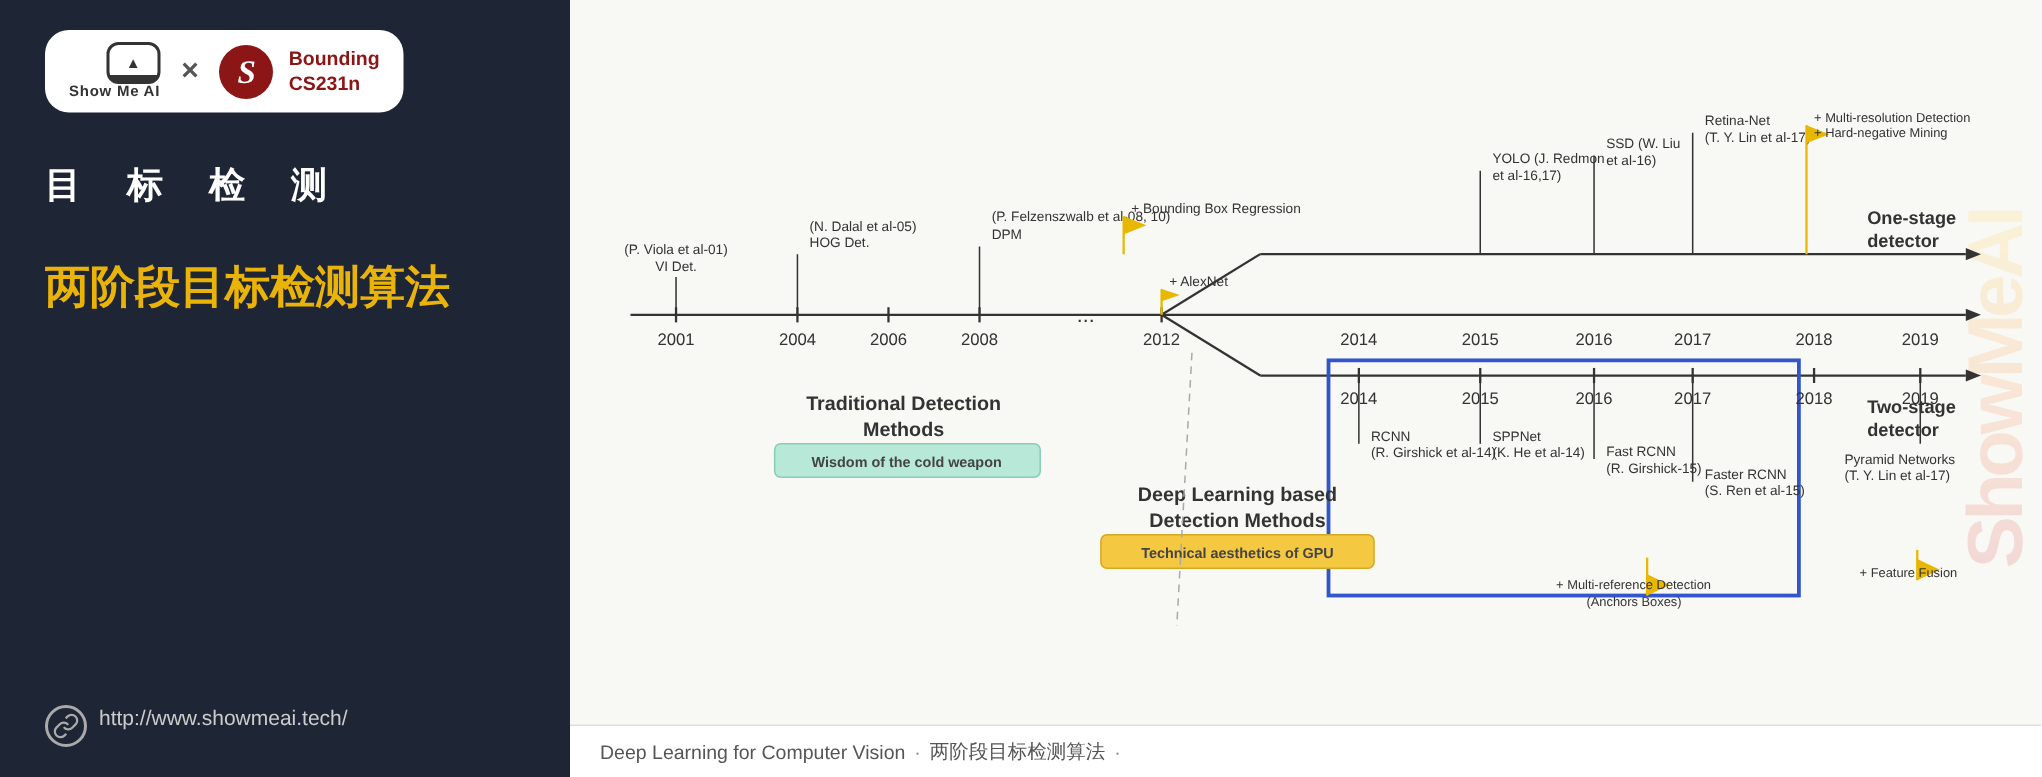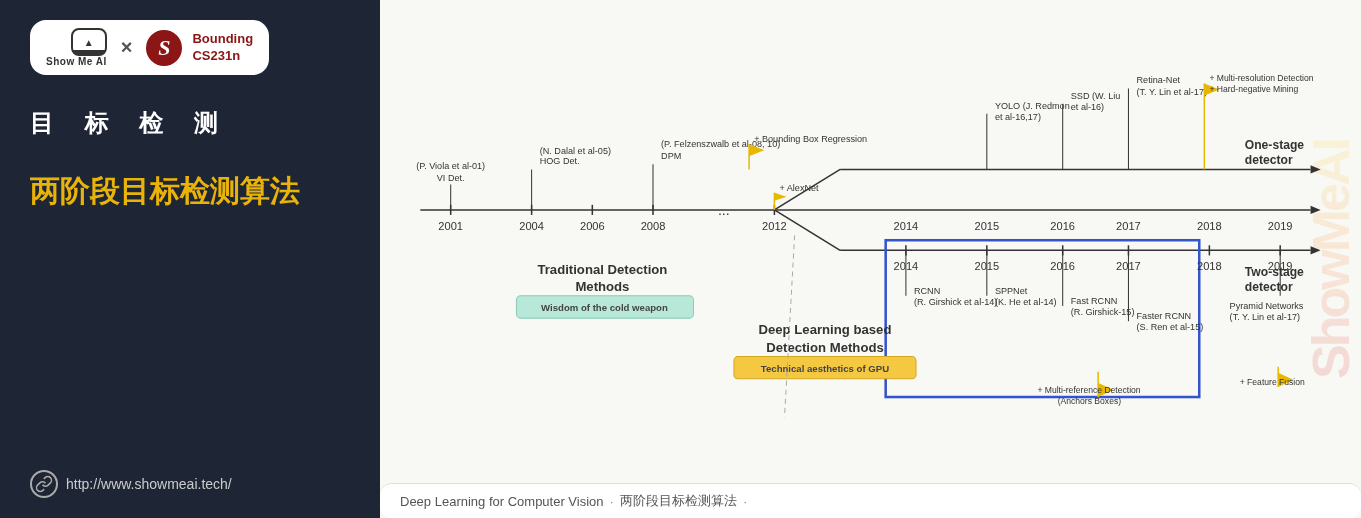--- a/index.html
+++ b/index.html
@@ -115,21 +115,20 @@
 
     .subtitle-zh {
       font-size: 30px;
       font-weight: bold;
       color: #eab308;
       margin-bottom: auto;
     }
 
     .footer-link {
       display: flex;
-      align-items: center;
       gap: 8px;
       color: #ccc;
       font-size: 14px;
       margin-top: auto;
     }
 
     .link-icon {
       width: 28px;
       height: 28px;
       border: 2px solid #aaa;
@@ -165,21 +164,20 @@
 
     .bottom-footer {
       background: white;
       border-top: 1px solid #ddd;
       padding: 8px 20px;
       font-size: 13px;
       color: #555;
       display: flex;
       align-items: center;
       gap: 6px;
-      border-radius: 12px;
     }
 
     .footer-dot {
       color: #888;
     }
 
     
     .watermark {
       position: absolute;
       right: 0;

